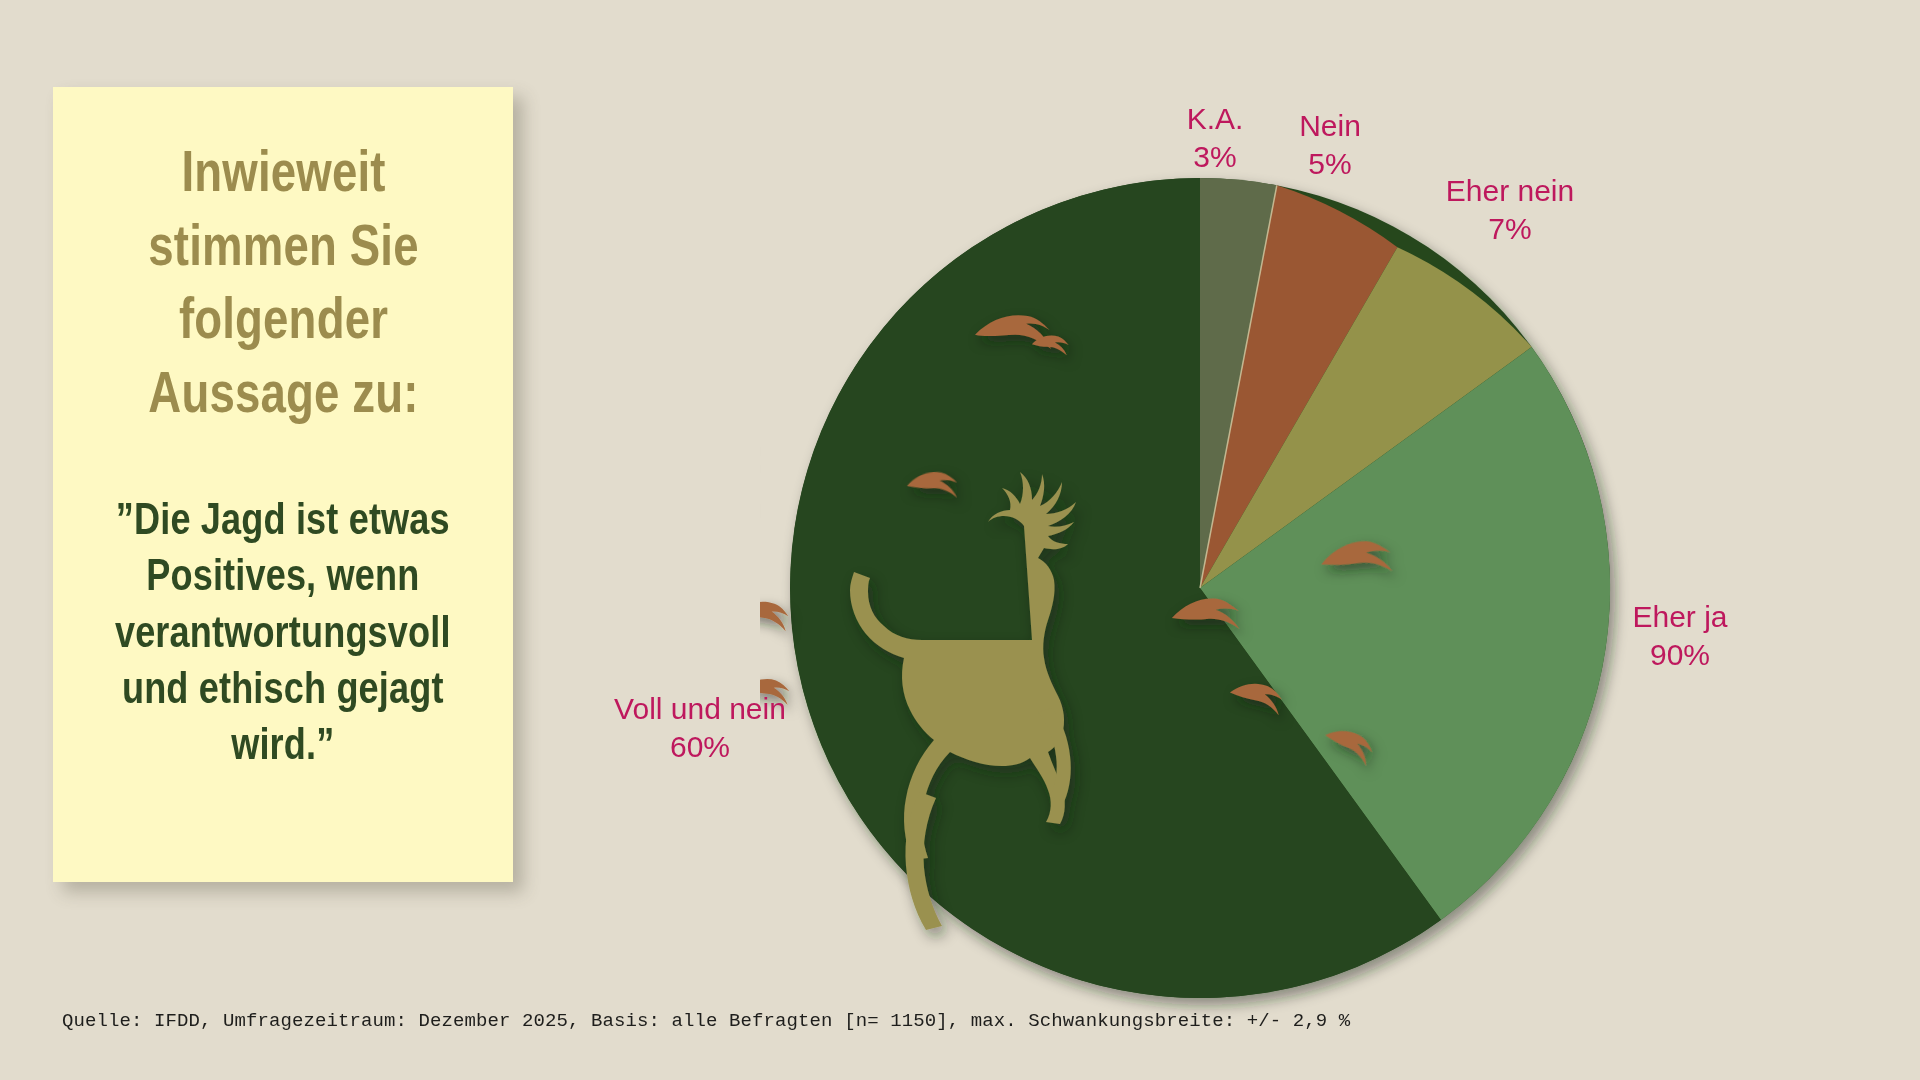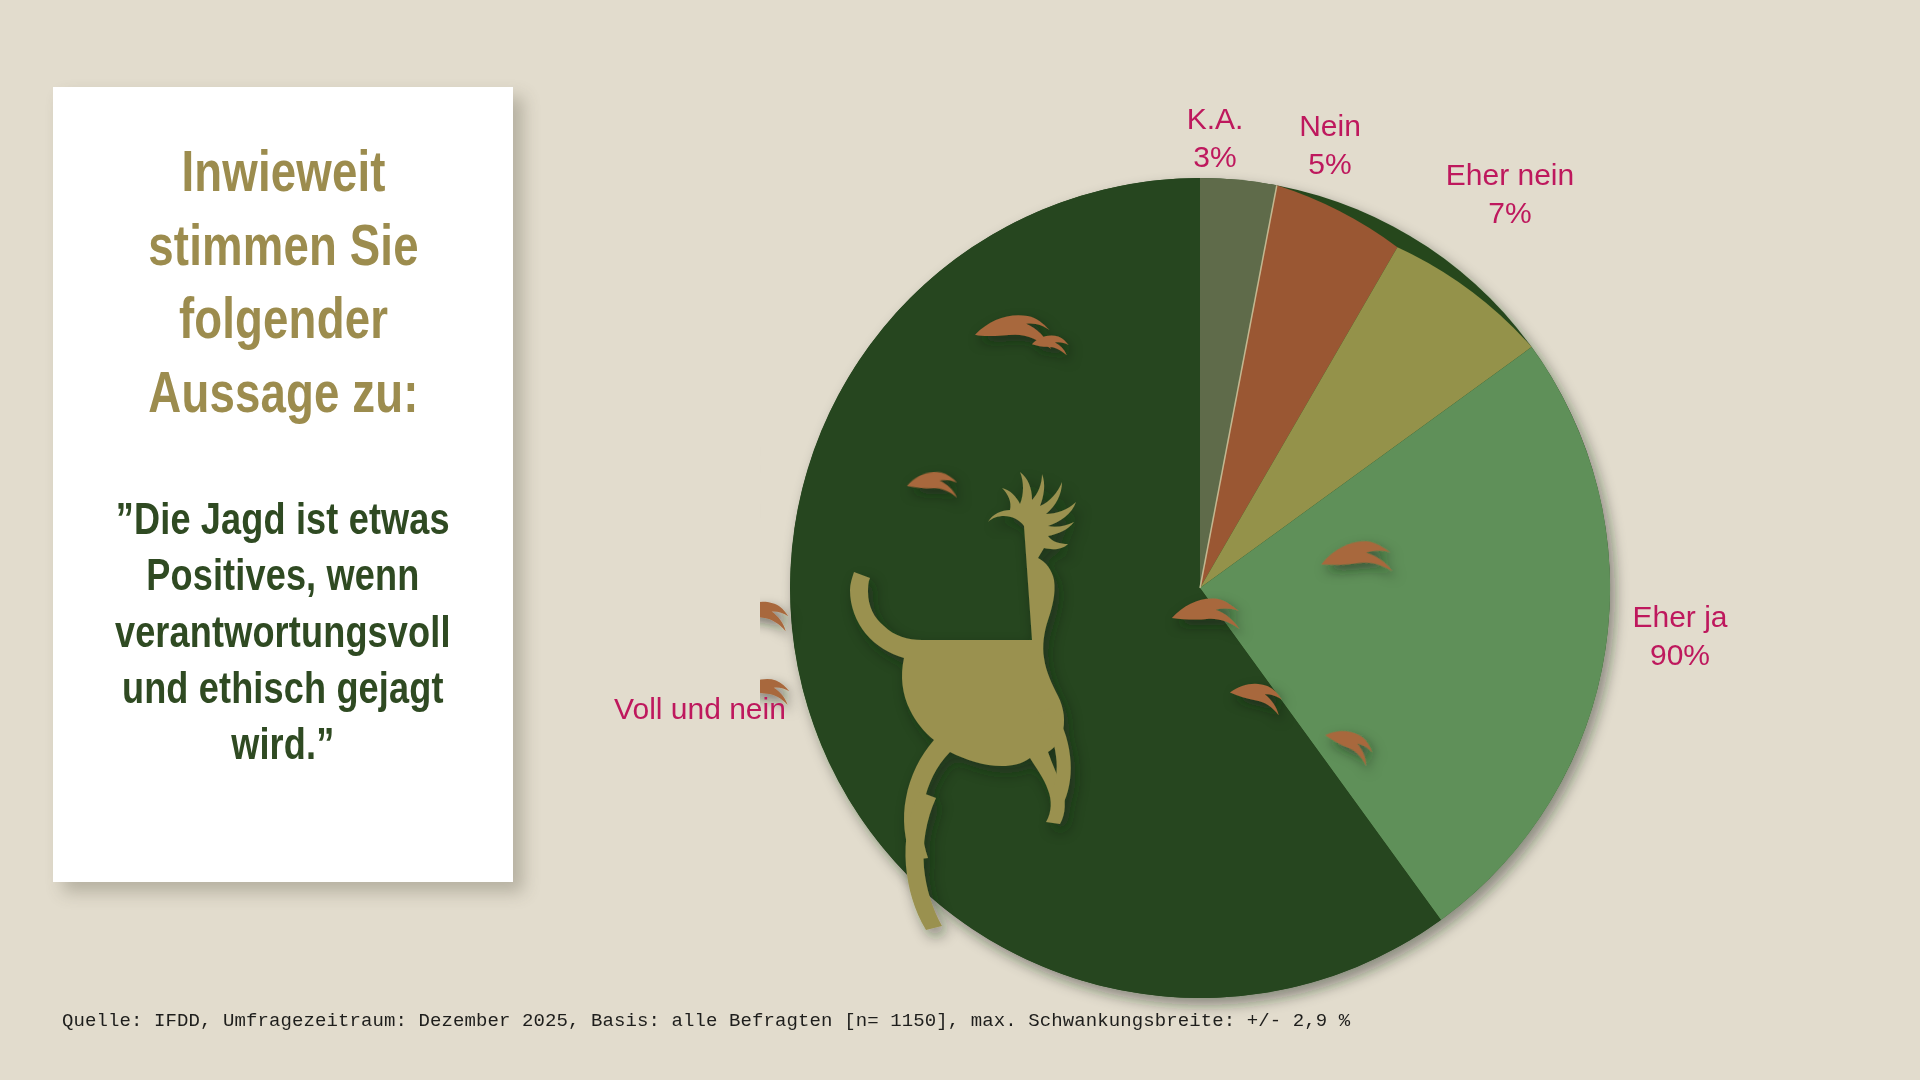--- a/index.html
+++ b/index.html
@@ -15,21 +15,21 @@
     position: relative;
   }
 
   
   #question-card {
     position: absolute;
     left: 53px;
     top: 87px;
     width: 460px;
     height: 795px;
-    background: #ffffff;
+    background: #fef9c3;
     box-shadow: 10px 10px 16px rgba(80,75,60,0.30);
     box-sizing: border-box;
     padding: 48px 40px 0 40px;
     display: flex;
     flex-direction: column;
     align-items: center;
   }
   #question-heading {
     font-family: "Liberation Sans Narrow", "Liberation Sans", sans-serif;
     font-stretch: condensed;
@@ -77,21 +77,21 @@
     font-size: 30px;
     line-height: 1.28;
     text-align: center;
     white-space: nowrap;
     pointer-events: none;
   }
   .pie-label .lbl-pct { display: block; }
 
   #label-ka        { left: 1155px; top: 100px;  width: 120px; }
   #label-nein      { left: 1270px; top: 107px;  width: 120px; }
-  #label-eher-nein { left: 1400px; top: 156px;  width: 220px; }
+  #label-eher-nein { left: 1400px; top: 172px;  width: 220px; }
   #label-eher-ja   { left: 1570px; top: 598px;  width: 220px; }
   #label-voll      { left: 570px;  top: 690px;  width: 260px; }
 
   
   #source-note {
     position: absolute;
     left: 62px;
     top: 1010px;
     color: #1e1e1c;
     font-family: Liberation Mono, monospace;
@@ -264,15 +264,16 @@
 <div class="pie-label" id="label-eher-nein">
   <span>Eher nein</span>
   <span class="lbl-pct">7%</span>
 </div>
 <div class="pie-label" id="label-eher-ja">
   <span>Eher ja</span>
   <span class="lbl-pct">90%</span>
 </div>
 <div class="pie-label" id="label-voll">
   <span>Voll und nein</span>
+  <span class="lbl-pct">60%</span>
 </div>
 
 <div id="source-note">Quelle: IFDD, Umfragezeitraum: Dezember 2025, Basis: alle Befragten [n= 1150], max. Schwankungsbreite: +/- 2,9 %</div>
 
 </body></html>

